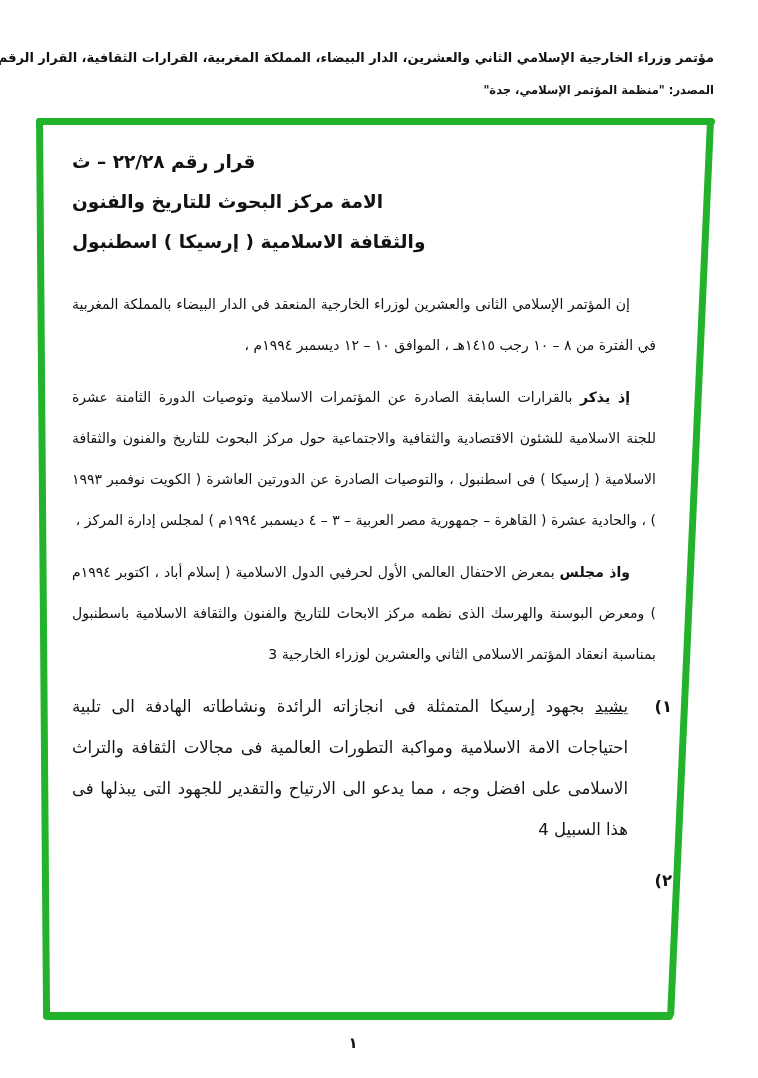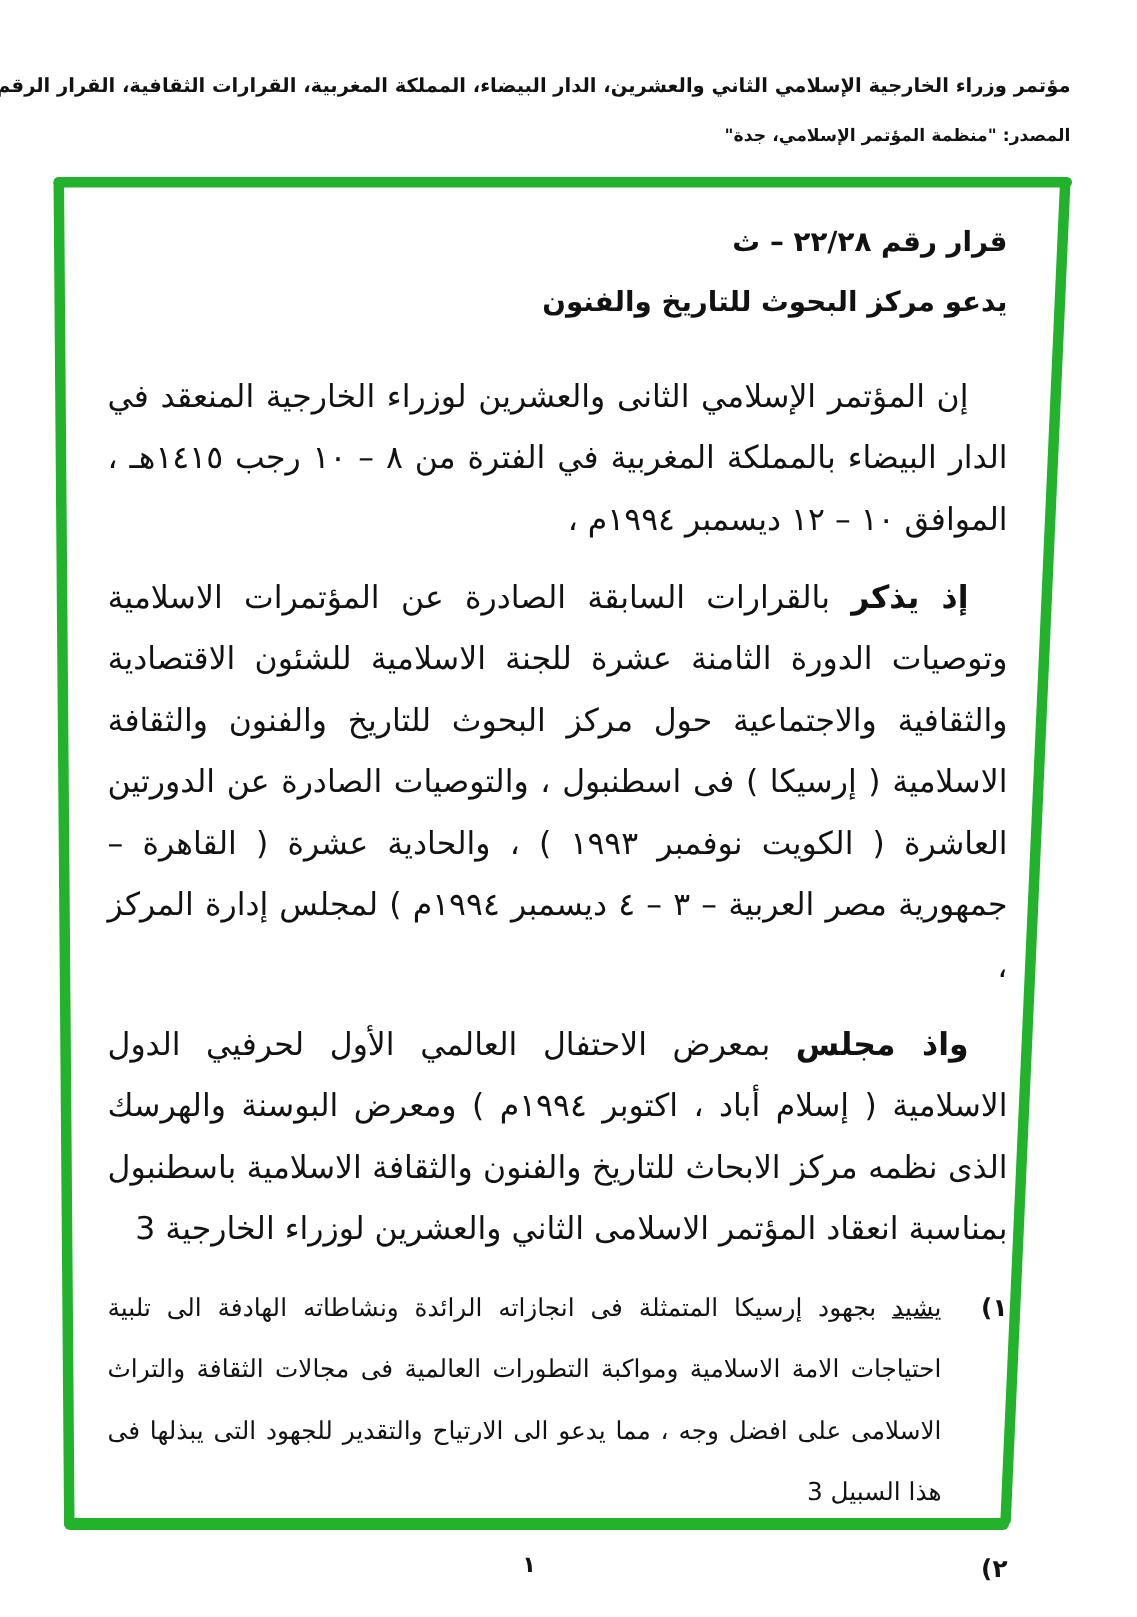--- a/index.html
+++ b/index.html
@@ -49,31 +49,31 @@
   .b-bottom { left: 43px;  top: 1012px; width: 630px; height: 8px; }
   
   .content {
     position: absolute;
     top: 142px;
     left: 72px;
     width: 600px;
     direction: rtl;
   }
   .title-line {
-    text-align: right;
+    text-align: left;
     font-weight: 700;
     font-size: 18.5px;
     line-height: 40px;
   }
   .title-block { margin-bottom: 22px; }
   .para {
-    font-size: 21px;
+    font-size: 14px;
     line-height: 41px;
     text-align: justify;
-    margin: 0 0 11px 0;
+    margin: 0 16px 11px 0;
   }
   .para.indent { text-indent: 26px; }
   .lead { font-weight: 700; }
   .items { margin-top: 2px; }
   .item {
     display: flex;
     flex-direction: row;
     margin-bottom: 10px;
   }
   .item-num {
@@ -112,35 +112,36 @@
 
   <div class="b-strip b-top"></div>
   <div class="b-strip b-left"></div>
   <div class="b-strip b-right"></div>
   <div class="b-strip b-bottom"></div>
 
   <div class="content">
 
     <div class="title-block">
       <div class="title-line">قرار رقم ٢٢/٢٨ – ث</div>
-      <div class="title-line">يدعو مركز البحوث للتاريخ والفنون</div>
+      <div class="title-line">الامة مركز البحوث للتاريخ والفنون</div>
+      <div class="title-line">والثقافة الاسلامية ( إرسيكا ) اسطنبول</div>
     </div>
 
     <p class="para indent"><span>إن المؤتمر الإسلامي الثانى والعشرين لوزراء الخارجية المنعقد في الدار البيضاء بالمملكة المغربية في الفترة من ٨ – ١٠ رجب ١٤١٥هـ ، الموافق ١٠ – ١٢ ديسمبر ١٩٩٤م ،</span></p>
 
     <p class="para indent"><span class="lead">إذ يذكر</span> <span>بالقرارات السابقة الصادرة عن المؤتمرات الاسلامية وتوصيات الدورة الثامنة عشرة للجنة الاسلامية للشئون الاقتصادية والثقافية والاجتماعية حول مركز البحوث للتاريخ والفنون والثقافة الاسلامية ( إرسيكا ) فى اسطنبول ، والتوصيات الصادرة عن الدورتين العاشرة ( الكويت نوفمبر ١٩٩٣ ) ، والحادية عشرة ( القاهرة – جمهورية مصر العربية – ٣ – ٤ ديسمبر ١٩٩٤م ) لمجلس إدارة المركز ،</span></p>
 
     <p class="para indent"><span class="lead">واذ مجلس</span> <span>بمعرض الاحتفال العالمي الأول لحرفيي الدول الاسلامية ( إسلام أباد ، اكتوبر ١٩٩٤م ) ومعرض البوسنة والهرسك الذى نظمه مركز الابحاث للتاريخ والفنون والثقافة الاسلامية باسطنبول بمناسبة انعقاد المؤتمر الاسلامى الثاني والعشرين لوزراء الخارجية 3</span></p>
 
 
     <div class="items">
 
       <div class="item">
         <div class="item-num">١)</div>
-        <div class="item-body"><span class="item-lead">يشيد</span> <span>بجهود إرسيكا المتمثلة فى انجازاته الرائدة ونشاطاته الهادفة الى تلبية احتياجات الامة الاسلامية ومواكبة التطورات العالمية فى مجالات الثقافة والتراث الاسلامى على افضل وجه ، مما يدعو الى الارتياح والتقدير للجهود التى يبذلها فى هذا السبيل 3</span></div>
+        <div class="item-body"><span class="item-lead">يشيد</span> <span>بجهود إرسيكا المتمثلة فى انجازاته الرائدة ونشاطاته الهادفة الى تلبية احتياجات الامة الاسلامية ومواكبة التطورات العالمية فى مجالات الثقافة والتراث الاسلامى على افضل وجه ، مما يدعو الى الارتياح والتقدير للجهود التى يبذلها فى هذا السبيل 4</span></div>
       </div>
 
       <div class="item">
         <div class="item-num">٢)</div>
         <div class="item-body"> </div>
       </div>
 
     </div>
   </div>
 

